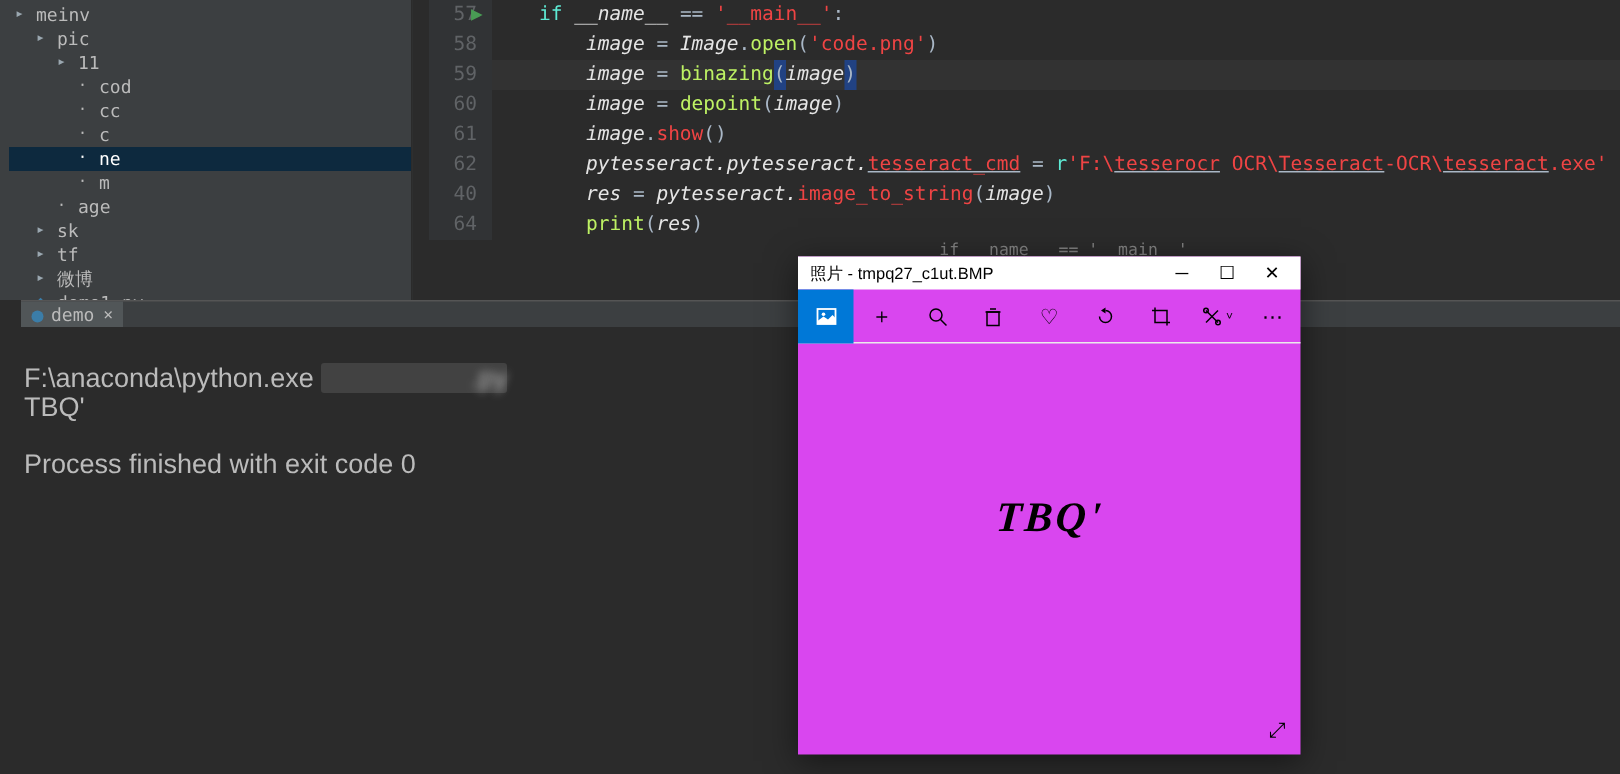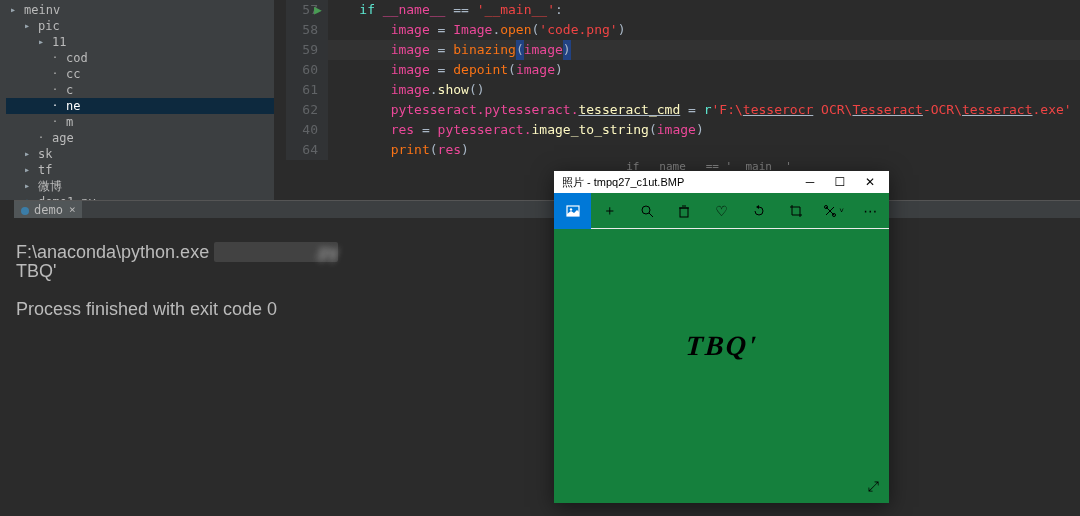--- a/index.html
+++ b/index.html
@@ -40,25 +40,25 @@
   .code-row { display: flex; height: 20px; line-height: 20px; white-space: pre; }
   .code-row.hl { background: #323232; }
   .gutter {
     width: 42px; text-align: right; padding-right: 10px;
     color: #606366; position: relative;
     background: #313335;
     user-select: none;
   }
   .run-arrow { color: #499c54; position: absolute; left: 28px; }
   .tok-kw { color: #5eead4; }
-  .tok-fn { color: #f97316; }
-  .tok-attr { color: #fef9c3; }
+  .tok-fn { color: #bef264; }
+  .tok-attr { color: #ef4444; }
   .tok-str { color: #ef4444; }
   .tok-op { color: #a9b7c6; }
-  .tok-var { color: #ec4899; }
+  .tok-var { color: #e5e5e5; font-style: italic; }
   .tok-under { text-decoration: underline; text-decoration-color: #a9b7c6; }
   .sel-paren { background: #214283; }
   .breadcrumb-line {
     height: 14px; line-height: 14px; font-size: 11px;
     color: #808080; padding-left: 52px; display: flex; justify-content: center;
   }
 
   
   .tabstrip {
     position: absolute; left: 14px; top: 200px; width: 100%; height: 18px;
@@ -77,23 +77,23 @@
     position: absolute; left: 0; top: 218px; right: 0; bottom: 0;
     background: #2b2b2b; color: #bbbbbb;
     font-family: Liberation Sans, sans-serif; font-size: 18px;
     padding: 6px 16px;
     line-height: 19px;
     white-space: pre;
   }
 
   
   .photo-window {
-    position: absolute; left: 554px; top: 171px;
+    position: absolute; left: 532px; top: 171px;
     width: 335px; height: 332px;
-    background: #15803d;
+    background: #d946ef;
     box-shadow: 0 4px 20px rgba(0,0,0,0.5);
     display: flex; flex-direction: column;
     font-family: "Segoe UI", sans-serif;
   }
   .pw-title {
     height: 22px; background: #ffffff; color: #000;
     font-size: 11px; display: flex; align-items: center;
     padding: 0 4px;
   }
   .pw-title .ttxt { flex: 1; padding-left: 4px; }

